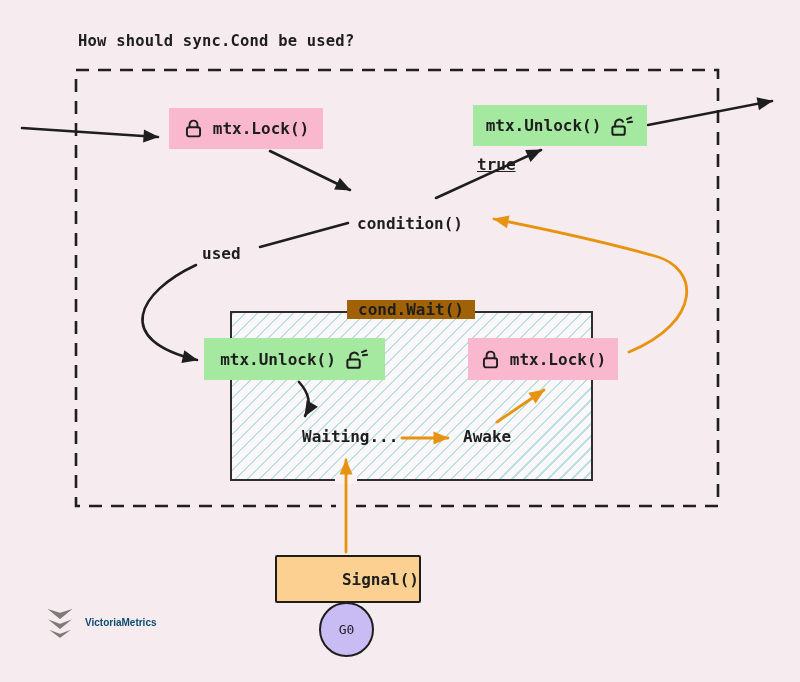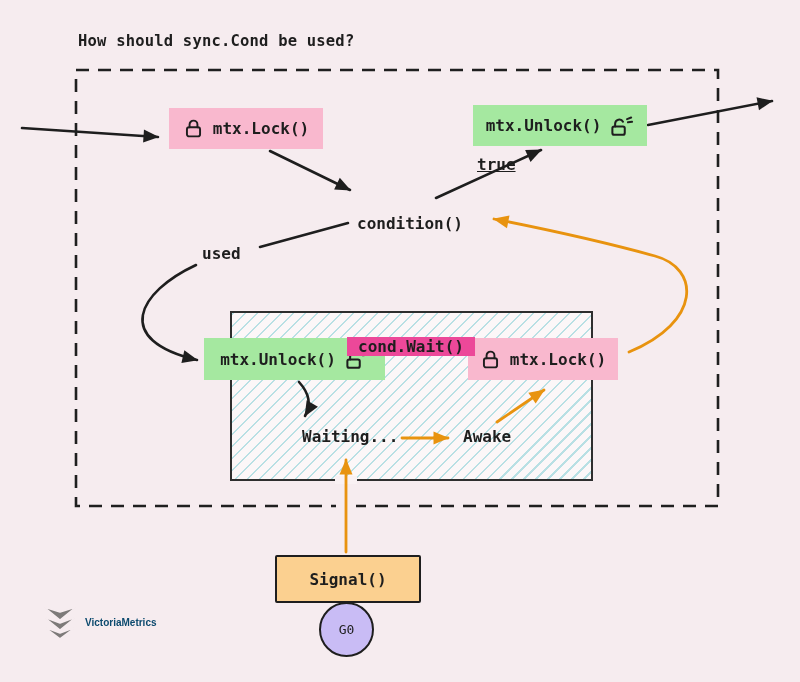--- a/index.html
+++ b/index.html
@@ -11,21 +11,21 @@
 
   .waitbox {
     position:absolute; left:230px; top:311px; width:363px; height:170px;
     border:2.5px solid #2e2e2e; z-index:1;
     background:
       repeating-linear-gradient(135deg, #b9e0e4 0px, #b9e0e4 1.6px, transparent 1.6px, transparent 8.5px),
       #fcf7f8;
   }
   .wait-label {
     position:absolute; left:411px; top:300px; transform:translateX(-50%);
-    background:#ec4899; padding:0 11px; font-size:16px; font-weight:bold; z-index:4; white-space:nowrap;margin-top:37px;
+    background:#a16207; padding:0 11px; font-size:16px; font-weight:bold; z-index:4; white-space:nowrap;
   }
 
   svg.overlay { position:absolute; left:0; top:0; z-index:2; pointer-events:none; }
 
   .node { position:absolute; display:flex; align-items:center; justify-content:center; gap:9px;
           font-size:16px; font-weight:bold; z-index:3; white-space:nowrap; }
   .pink  { background:#f9b8ce; }
   .green { background:#a5e8a0; }
 
   .lock-top    { left:169px; top:108px; width:154px; height:41px; }
@@ -36,21 +36,21 @@
   .floating { position:absolute; font-size:16px; font-weight:bold; z-index:4; white-space:nowrap; }
   .lbl-condition { left:357px; top:214px; }
   .lbl-true  { left:477px; top:155px;text-decoration:underline; }
   .lbl-false { left:202px; top:244px; }
   .lbl-waiting { left:302px; top:427px; }
   .lbl-awake { left:463px; top:427px; }
 
   .signal {
     position:absolute; left:275px; top:555px; width:146px; height:48px;
     background:#fbd090; border:2.5px solid #1e1e1e; border-radius:2px;
-    display:flex; align-items:center; justify-content:center;
+    display:flex; align-items:center; justify-content:flex-end;
     font-size:16px; font-weight:bold; z-index:3;
   }
   .goroutine {
     position:absolute; left:319px; top:602px; width:55px; height:55px;
     background:#c9bcf5; border:2.5px solid #1e1e1e; border-radius:50%;
     display:flex; align-items:center; justify-content:center;
     font-size:13px; font-weight:normal; z-index:5;
   }
 
   .brand { position:absolute; left:42px; top:604px; display:flex; align-items:center; gap:7px; z-index:4; }

